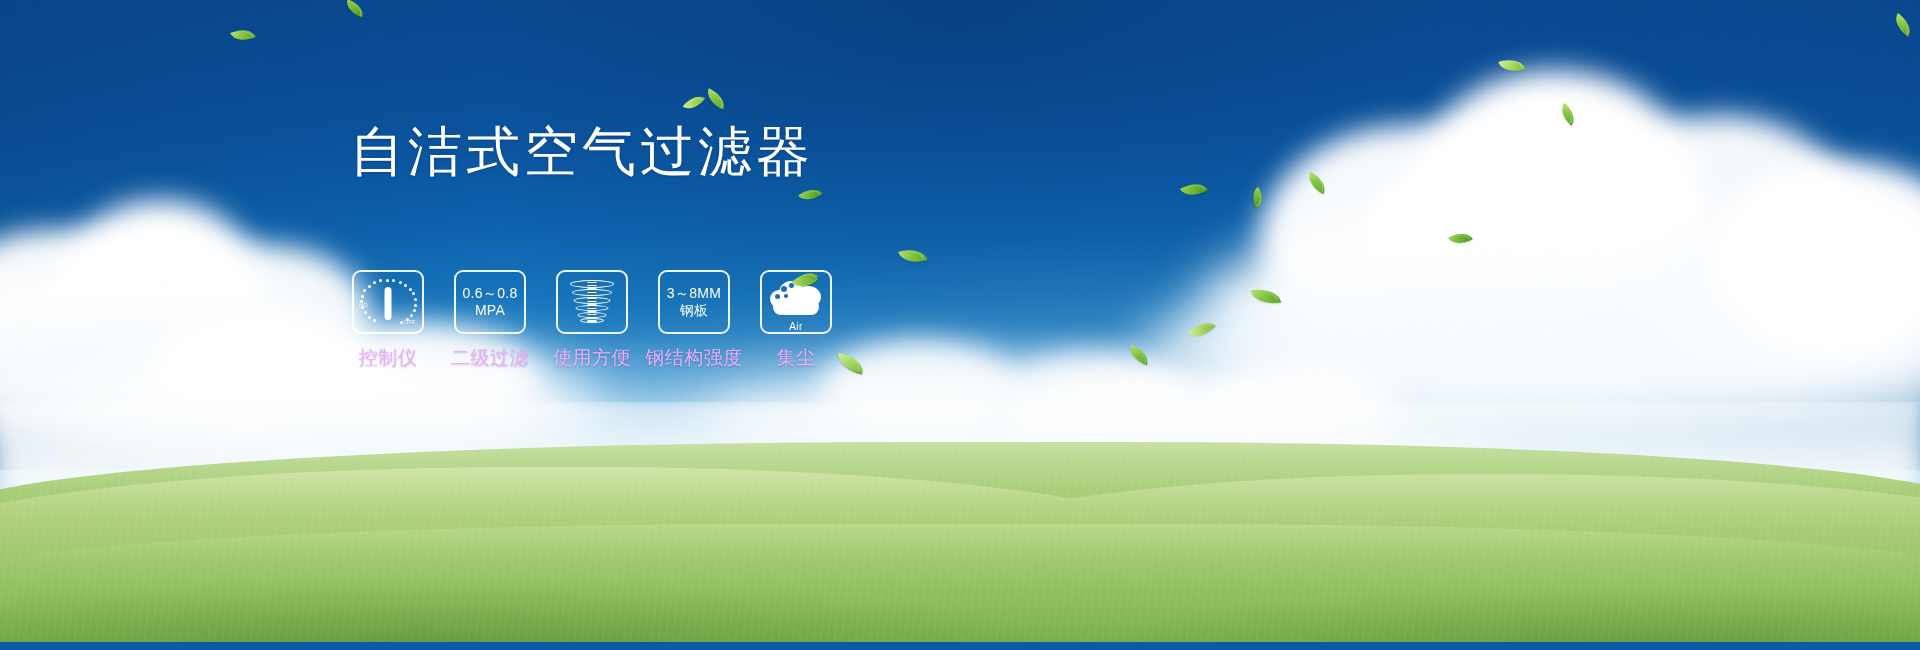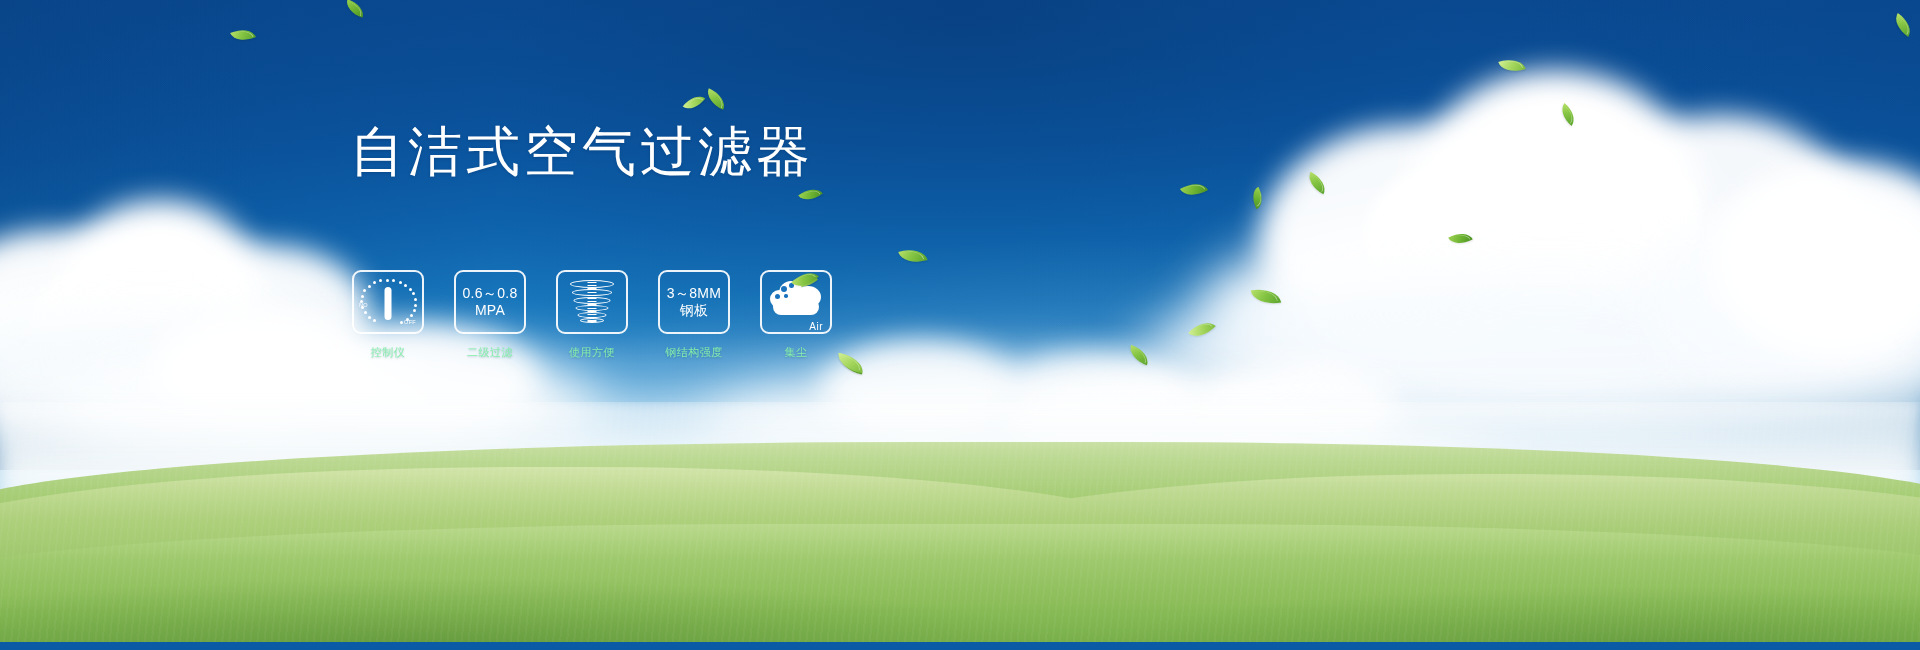--- a/index.html
+++ b/index.html
@@ -125,21 +125,21 @@
 
   
   .features { position:absolute; left:352px; top:270px; display:flex; gap:30px; }
   .feature { width:72px; display:flex; flex-direction:column; align-items:center; }
   .fbox {
     width:72px; height:64px; border:2px solid rgba(255,255,255,.92); border-radius:9px;
     display:flex; flex-direction:column; align-items:center; justify-content:center;
     color:#ffffff; position:relative;
   }
   .fbox-text { font-size:14px; line-height:17px; text-align:center; letter-spacing:.3px; }
-  .flabel { margin-top:11px; font-size:11px; color:#86efac; white-space:nowrap; letter-spacing:.5px;
+  .flabel { margin-top:11px; font-size:19px; color:#f0abfc; white-space:nowrap; letter-spacing:.5px;
             text-shadow:0 1px 2px rgba(3,40,85,.25); }
 
   
   .gauge { position:relative; width:54px; height:48px; }
   .gauge .dot { position:absolute; width:3.1px; height:3.1px; background:#fff; border-radius:50%; }
   .gauge .needle { position:absolute; left:50%; top:9px; transform:translateX(-50%);
                    width:7px; height:33px; background:#fff; border-radius:4px; }
   .gauge .lbl { position:absolute; font-size:5.5px; color:#fff; letter-spacing:.3px; }
   .gauge .lbl.no  { left:-2px; top:24px; }
   .gauge .lbl.off { right:-1px; bottom:1px; }
@@ -149,21 +149,21 @@
   .coil .ring { position:absolute; left:50%; transform:translateX(-50%);
                 border:1.6px solid #fff; border-radius:50%; }
   .coil .core { position:absolute; left:50%; top:4px; transform:translateX(-50%);
                 width:9px; height:40px;
                 background:repeating-linear-gradient(180deg,#fff 0 1.2px, rgba(255,255,255,0) 1.2px 3.2px); }
 
   
   .cloudicon { position:relative; width:54px; height:38px; }
   .cloudicon .b { position:absolute; background:#fff; border-radius:50%; }
   .cloudicon .base { position:absolute; left:4px; bottom:4px; width:46px; height:16px; background:#fff; border-radius:9px; }
-  .cloudicon .air { position:absolute; left:0; bottom:-13px; width:54px; text-align:right;
+  .cloudicon .air { position:absolute; left:0; bottom:-13px; width:54px; text-align:center;
                     font-size:10px; color:#fff; letter-spacing:.5px; }
   .cloudicon .hole { position:absolute; background:#1a72bd; border-radius:50%; }
 </style>
 </head>
 <body>
 
 <div id="banner">
 
   <div class="sky"></div>
   <div class="sky-vig"></div>

